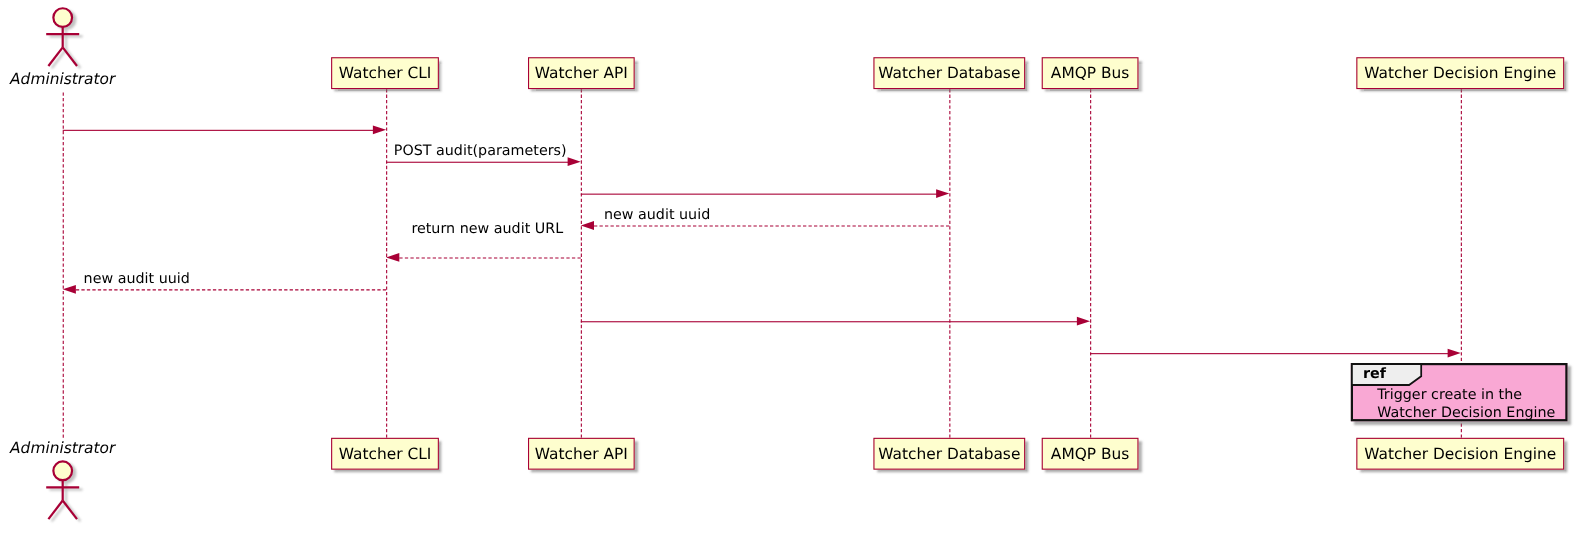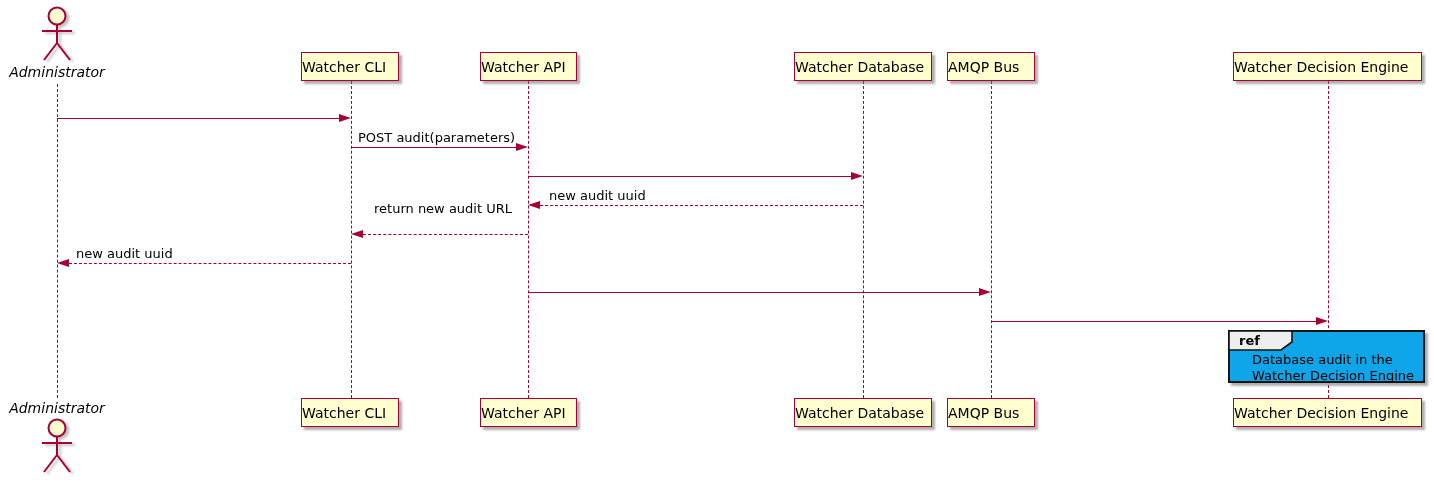--- a/index.html
+++ b/index.html
@@ -23,20 +23,21 @@
   }
   
   .participant {
     position: absolute;
     height: 29px;
     background: #FEFECE;
     border: 1.6px solid #A80036;
     box-shadow: 3px 3px 2px rgba(110,110,110,0.55);
     display: flex;
     align-items: center;
+    justify-content: center;
     font-size: 14px;
     color: #000;
     white-space: nowrap;
     z-index: 3;
   }
   
   .actor-label {
     position: absolute;
     font-size: 14px;
     color: #000;
@@ -80,21 +81,21 @@
   .arrowhead.left {
     border-right: 12px solid #A80036;
     border-top: 4.5px solid transparent;
     border-bottom: 4.5px solid transparent;
   }
   
   .ref-box {
     position: absolute;
     left: 1228px; top: 330px;
     width: 197px; height: 53px;
-    background: #0ea5e9;
+    background: #f9a8d4;
     border: 2px solid #121212;
     box-shadow: 3px 3px 2px rgba(110,110,110,0.55);
     z-index: 4;
   }
   .ref-tab {
     position: absolute;
     left: -2px; top: -2px;
   }
   .ref-tab-label {
     position: absolute;
@@ -176,21 +177,21 @@
 
   <div class="msg-line solid" style="left:991px; top:321px; width:326px;"></div>
   <div class="arrowhead right" style="left:1316px; top:316.5px;"></div>
 
   <div class="ref-box">
     <svg class="ref-tab" width="66" height="21" viewBox="0 0 66 21">
       <polygon points="1,1 64,1 64,12 53,20 1,20" fill="#EEEEEE" stroke="#121212" stroke-width="1.6"></polygon>
     </svg>
     <span class="ref-tab-label">ref</span>
     <div class="ref-body">
-      <div>Database audit in the</div>
+      <div>Trigger create in the</div>
       <div>Watcher Decision Engine</div>
     </div>
   </div>
 
   <div class="participant" style="left:301px;  top:398px; width:98px;">
       <span>Watcher CLI</span>
     </div>
   <div class="participant" style="left:480px;  top:398px; width:97px;">
       <span>Watcher API</span>
     </div>

